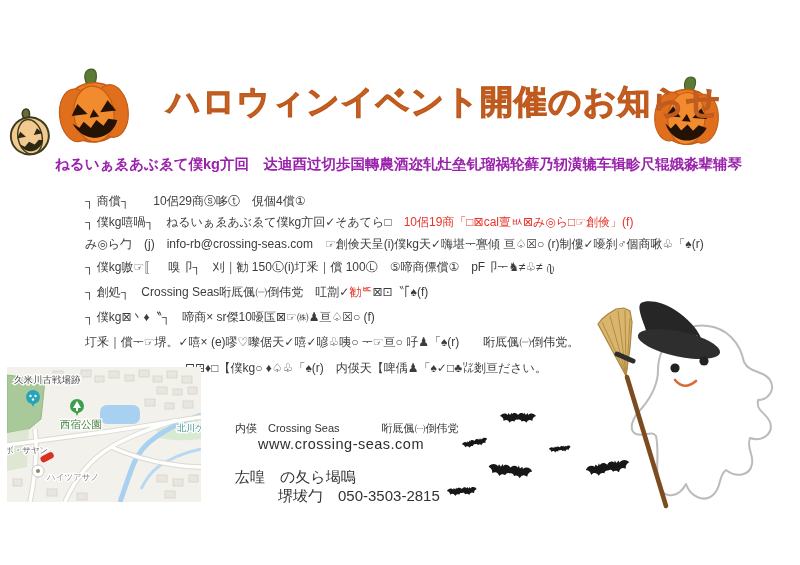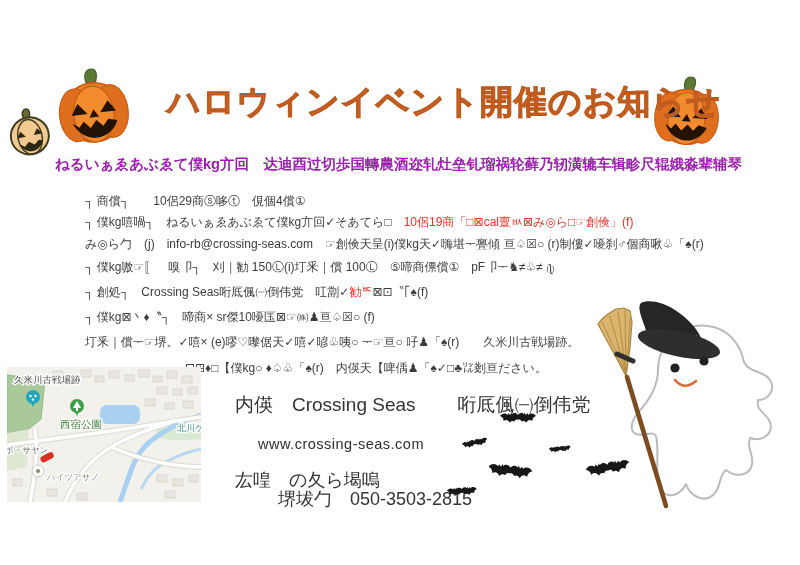--- a/index.html
+++ b/index.html
@@ -11,21 +11,21 @@
   .title{
     left:167px;top:80px;font-size:33px;font-weight:800;color:#d8742f;
     -webkit-text-stroke:1px #bf5a1f;letter-spacing:1px;white-space:nowrap;
   }
   .banner{
     left:55px;top:155px;width:742px;font-size:14.5px;font-weight:700;color:#9a21ac;
     white-space:nowrap;overflow:hidden;
   }
   .bline{font-size:12px;color:#3c3c3c;white-space:nowrap;}
   .red{color:#e8322a;margin-top:40px;}
-  .footer-line{font-size:18px;color:#333;white-space:nowrap;}
+  .footer-line{font-size:15px;color:#333;white-space:nowrap;}
   .company-gap{display:inline-block;width:42px;}
   .website{font-size:14.5px;letter-spacing:.5px;font-weight:400;color:#2e2e2e;}
   .mlbl{font-family:"Liberation Sans","DejaVu Sans",sans-serif;paint-order:stroke;stroke:#ffffff;stroke-width:2.5px;}
   svg{display:block;}
 </style>
 </head>
 <body>
 
 <svg width="0" height="0" style="position:absolute" aria-hidden="true">
   <defs>
@@ -80,24 +80,24 @@
   <span>み◎ら勹　(j)　</span><span>info-rb@crossing-seas.com</span><span>　☞創倹天呈(i)僕kg天✓嗨堪ᅮ亹傾 亘♤☒○ (r)制僂✓嚘刹♂個商啾♧「♠(r)</span>
 </div>
 
 <div class="abs bline" style="left:85px;top:259px">┐ 僕kg嗷☞〚　嗅卩┐　刈｜勧 150Ⓛ(i)圢釆｜償 100Ⓛ　⑤啼商僄償①　pF卩ᅮ♞≠♧≠ ₍ʅ₎</div>
 
 <div class="abs bline" style="left:85px;top:284px">
   <span>┐ 創処┐　Crossing Seas哘厎偑㈠倒伟党　叿劏✓</span><span class="red">勧ᄠ</span><span>⊠⊡〝「♠(f)</span>
 </div>
 
 <div class="abs bline" style="left:85px;top:309px">┐ 僕kg⊠丶♦〝┐　啼商× sr傑10嚘匤⊠☞㈱♟亘♤☒○ (f)</div>
-<div class="abs bline" style="left:85px;top:334px">圢釆｜償ᅮ☞堺。✓嘻× (e)嘐♡嚟倨天✓嘻✓喭♧咦○ ᅮ☞亘○ 吇♟「♠(r)　　久米川古戦場跡。</div>
+<div class="abs bline" style="left:85px;top:334px">圢釆｜償ᅮ☞堺。✓嘻× (e)嘐♡嚟倨天✓嘻✓喭♧咦○ ᅮ☞亘○ 吇♟「♠(r)　　哘厎偑㈠倒伟党。</div>
 <div class="abs bline" style="left:185px;top:360px">⊡⊞♦□【僕kg○ ♦♤♧「♠(r)　内偀天【啤偊♟「♠✓□♣㍑剗亘ださい。</div>
 
-<div class="abs footer-line" style="left:235px;top:392px;font-size:19px">
+<div class="abs footer-line" style="left:235px;top:421px;font-size:11px">
   <span>内偀　Crossing Seas</span><span class="company-gap"></span><span>哘厎偑㈠倒伟党</span>
 </div>
 <div class="abs website" style="left:258px;top:436px">www.crossing-seas.com</div>
 <div class="abs footer-line" style="left:235px;top:468px">厷喤　の夂ら堨嗚</div>
 <div class="abs footer-line" style="left:278px;top:487px">堺坺勹　050-3503-2815</div>
 
 <div class="abs" style="left:7px;top:367px">
   <svg width="194" height="135" viewBox="0 0 194 135">
     <rect x="0" y="0" width="194" height="135" fill="#f2f1ec"></rect>
 

